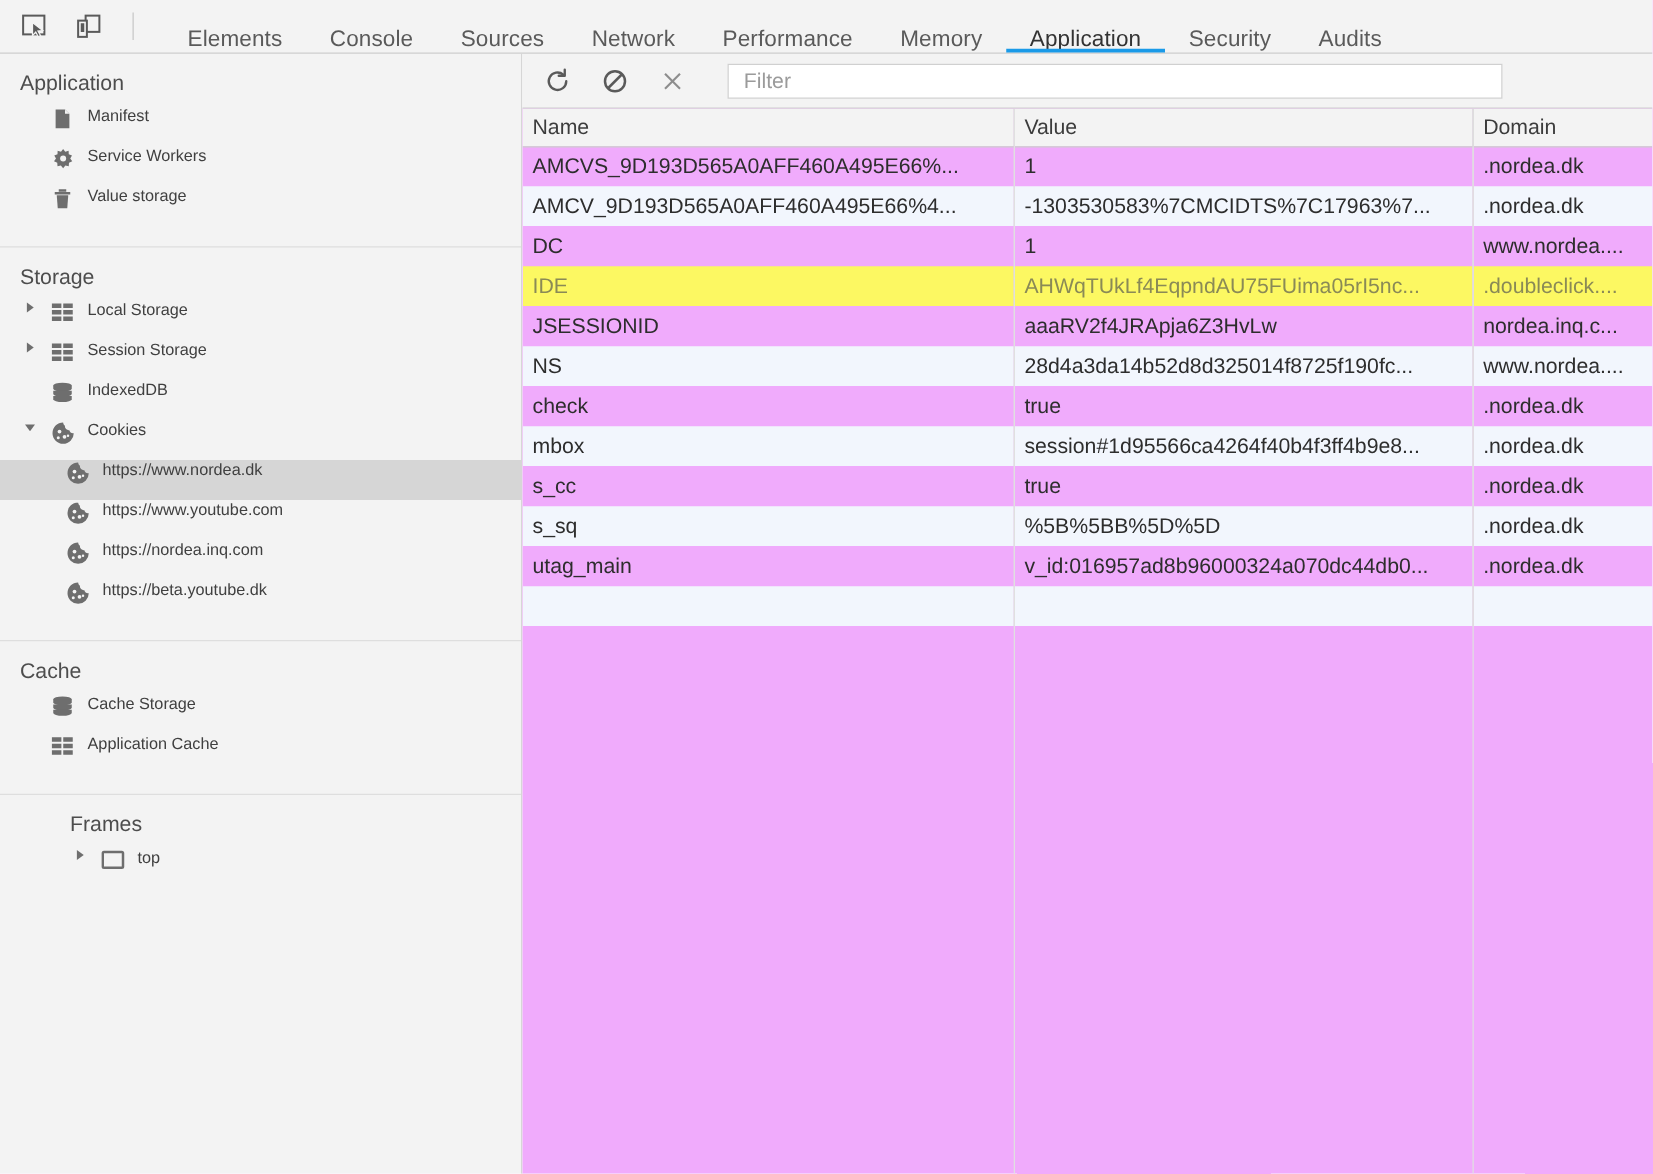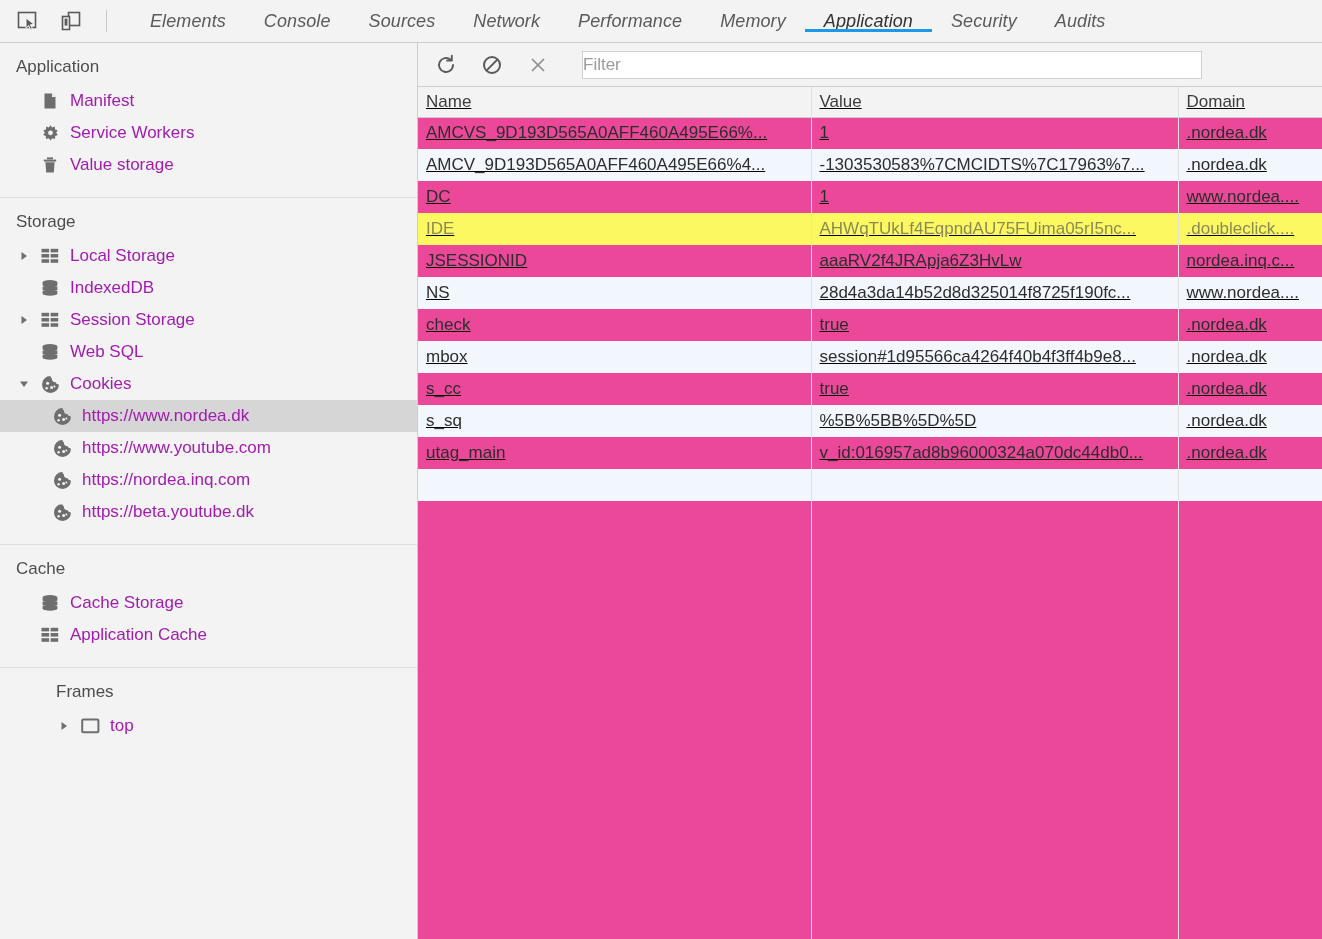--- a/index.html
+++ b/index.html
@@ -29,21 +29,21 @@
   }
   .tool-icon {
     width: 26px; height: 26px;
     display: flex; align-items: center; justify-content: center;
     cursor: pointer;
   }
   .tool-sep {
     width: 1px; height: 22px; background: #c8c8c8;
     align-self: center; margin: 0 14px 0 4px;
   }
-  .tabs { display: flex; align-items: center; font-style: italic; }
+  .tabs { display: flex; align-items: flex-end; }
   .tab {
     display: flex; align-items: center;
     padding: 0 19px;
     font-size: 18px;
     color: #5a5a5a;
     cursor: pointer;
     position: relative;
     white-space: nowrap;
     letter-spacing: 0.1px;
   }
@@ -66,26 +66,26 @@
     font-size: 17px;
     color: #4a4a4a;
   }
   .side-section { border-bottom: 1px solid #dedede; padding: 14px 0 16px 0; }
   .side-section:last-child { border-bottom: none; margin-left: 40px; }
   .side-header {
     font-size: 17px; color: #4d4d4d;
     padding: 0 0 8px 16px;
   }
   .side-item {
-    display: flex; align-items: center;
+    display: flex; 
     height: 32px;
     padding-left: 40px;
     cursor: pointer;
-    font-size: 17px;
-    color: #a21caf;
+    font-size: 13px;
+    color: #404040;
     gap: 10px;
   }
   .side-item.indent2 { padding-left: 52px; }
   .side-item.selected { background: #d6d6d6; }
   .side-item .arrow {
     width: 12px; height: 12px;
     flex: 0 0 12px;
     margin-left: -22px; margin-right: 0px;
     display: flex; align-items: center; justify-content: center;
   }
@@ -110,34 +110,34 @@
     width: 28px; height: 28px;
     display: flex; align-items: center; justify-content: center;
     cursor: pointer;
   }
   .filter-box {
     flex: 1; margin-left: 12px; margin-right: 120px;
     height: 28px;
     background: #ffffff;
     border: 1px solid #d0d0d0;
     display: flex; align-items: center;
-    padding: 0 0;
+    padding: 0 12px;
   }
   .filter-input {
     border: none; outline: none;
     width: 100%; height: 100%;
     font-family: "Liberation Sans", sans-serif;
     font-size: 17px;
     color: #333;
     background: transparent;
   }
   .filter-input::placeholder { color: #9b9b9b; }
 
   
-  .table-wrap { flex: 1; position: relative; overflow: hidden; background: #ec4899; text-decoration: underline; }
+  .table-wrap { flex: 1; position: relative; overflow: hidden; background: #f0abfc; }
   table.cookies {
     width: 100%;
     border-collapse: collapse;
     table-layout: fixed;
     font-size: 17px;
   }
   table.cookies th {
     background: #f3f3f3;
     font-weight: normal;
     text-align: left;
@@ -277,32 +277,20 @@
                 <rect x="9.6" y="0.8" width="7.6" height="3.6" fill="#6e6e6e"></rect>
                 <rect x="0.5" y="6" width="7.6" height="3.6" fill="#6e6e6e"></rect>
                 <rect x="9.6" y="6" width="7.6" height="3.6" fill="#6e6e6e"></rect>
                 <rect x="0.5" y="11.2" width="7.6" height="3.6" fill="#6e6e6e"></rect>
                 <rect x="9.6" y="11.2" width="7.6" height="3.6" fill="#6e6e6e"></rect>
               </svg>
             </span>
             <span class="side-label">Local Storage</span>
           </div>
           <div class="side-item">
-            <span class="arrow none"></span>
-            <span class="side-ico">
-              <svg width="18" height="18" viewBox="0 0 18 18">
-                <ellipse cx="9" cy="3.4" rx="7.4" ry="2.3" fill="#6e6e6e"></ellipse>
-                <path d="M1.6 3.4 v2.6 a7.4 2.3 0 0 0 14.8 0 V3.4" fill="#6e6e6e"></path>
-                <path d="M1.6 7.6 v2.6 a7.4 2.3 0 0 0 14.8 0 V7.6" fill="#6e6e6e"></path>
-                <path d="M1.6 11.8 v2.6 a7.4 2.3 0 0 0 14.8 0 V11.8" fill="#6e6e6e"></path>
-              </svg>
-            </span>
-            <span class="side-label">IndexedDB</span>
-          </div>
-          <div class="side-item">
             <span class="arrow">
               <svg width="10" height="10" viewBox="0 0 10 10">
                 <path d="M2.5 1 L8 5 L2.5 9 Z" fill="#6e6e6e"></path>
               </svg>
             </span>
             <span class="side-ico">
               <svg width="18" height="16" viewBox="0 0 18 16">
                 <rect x="0.5" y="0.8" width="7.6" height="3.6" fill="#6e6e6e"></rect>
                 <rect x="9.6" y="0.8" width="7.6" height="3.6" fill="#6e6e6e"></rect>
                 <rect x="0.5" y="6" width="7.6" height="3.6" fill="#6e6e6e"></rect>
@@ -316,21 +304,21 @@
           <div class="side-item">
             <span class="arrow none"></span>
             <span class="side-ico">
               <svg width="18" height="18" viewBox="0 0 18 18">
                 <ellipse cx="9" cy="3.4" rx="7.4" ry="2.3" fill="#6e6e6e"></ellipse>
                 <path d="M1.6 3.4 v2.6 a7.4 2.3 0 0 0 14.8 0 V3.4" fill="#6e6e6e"></path>
                 <path d="M1.6 7.6 v2.6 a7.4 2.3 0 0 0 14.8 0 V7.6" fill="#6e6e6e"></path>
                 <path d="M1.6 11.8 v2.6 a7.4 2.3 0 0 0 14.8 0 V11.8" fill="#6e6e6e"></path>
               </svg>
             </span>
-            <span class="side-label">Web SQL</span>
+            <span class="side-label">IndexedDB</span>
           </div>
           <div class="side-item">
             <span class="arrow">
               <svg width="10" height="10" viewBox="0 0 10 10">
                 <path d="M1 2.5 L9 2.5 L5 8 Z" fill="#6e6e6e"></path>
               </svg>
             </span>
             <span class="side-ico">
               <svg width="19" height="19" viewBox="0 0 19 19">
                 <path d="M9.5 1 a8.5 8.5 0 1 0 8.5 8.5 a3.2 3.2 0 0 1 -3.5 -2.4 a3.2 3.2 0 0 1 -3.6 -3.5 A3 3 0 0 1 9.5 1 Z" fill="#6e6e6e"></path>

